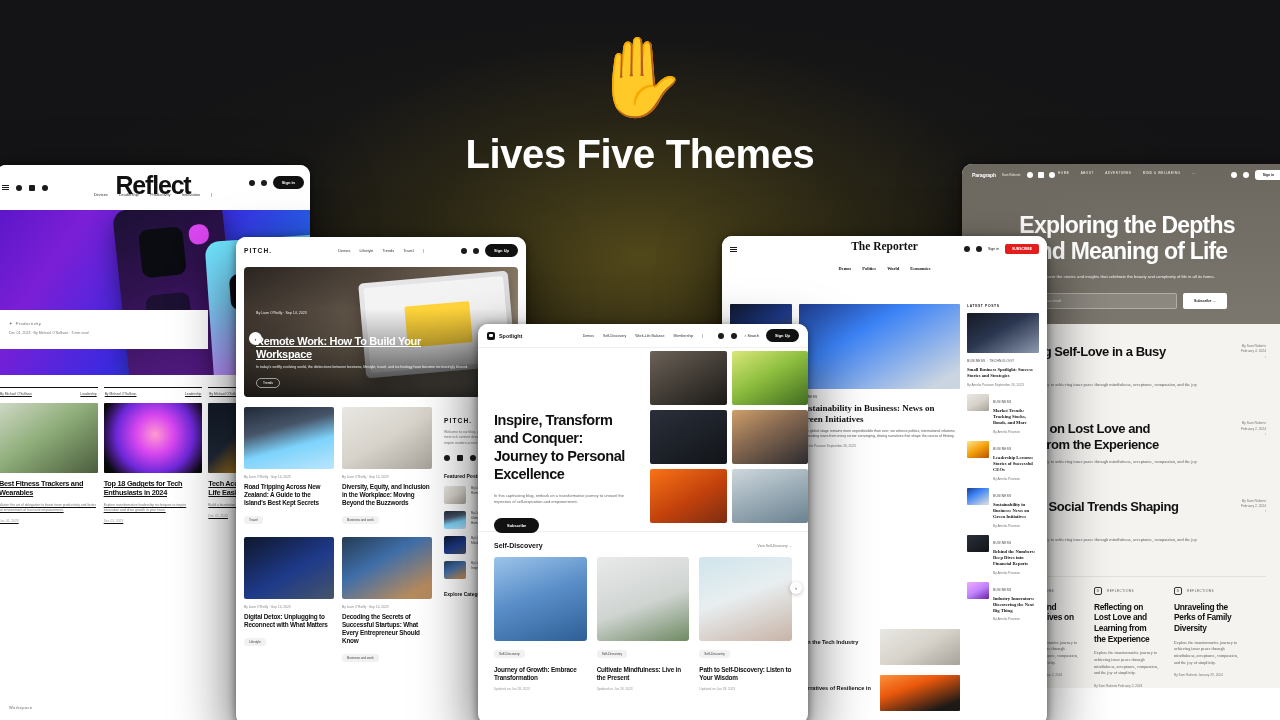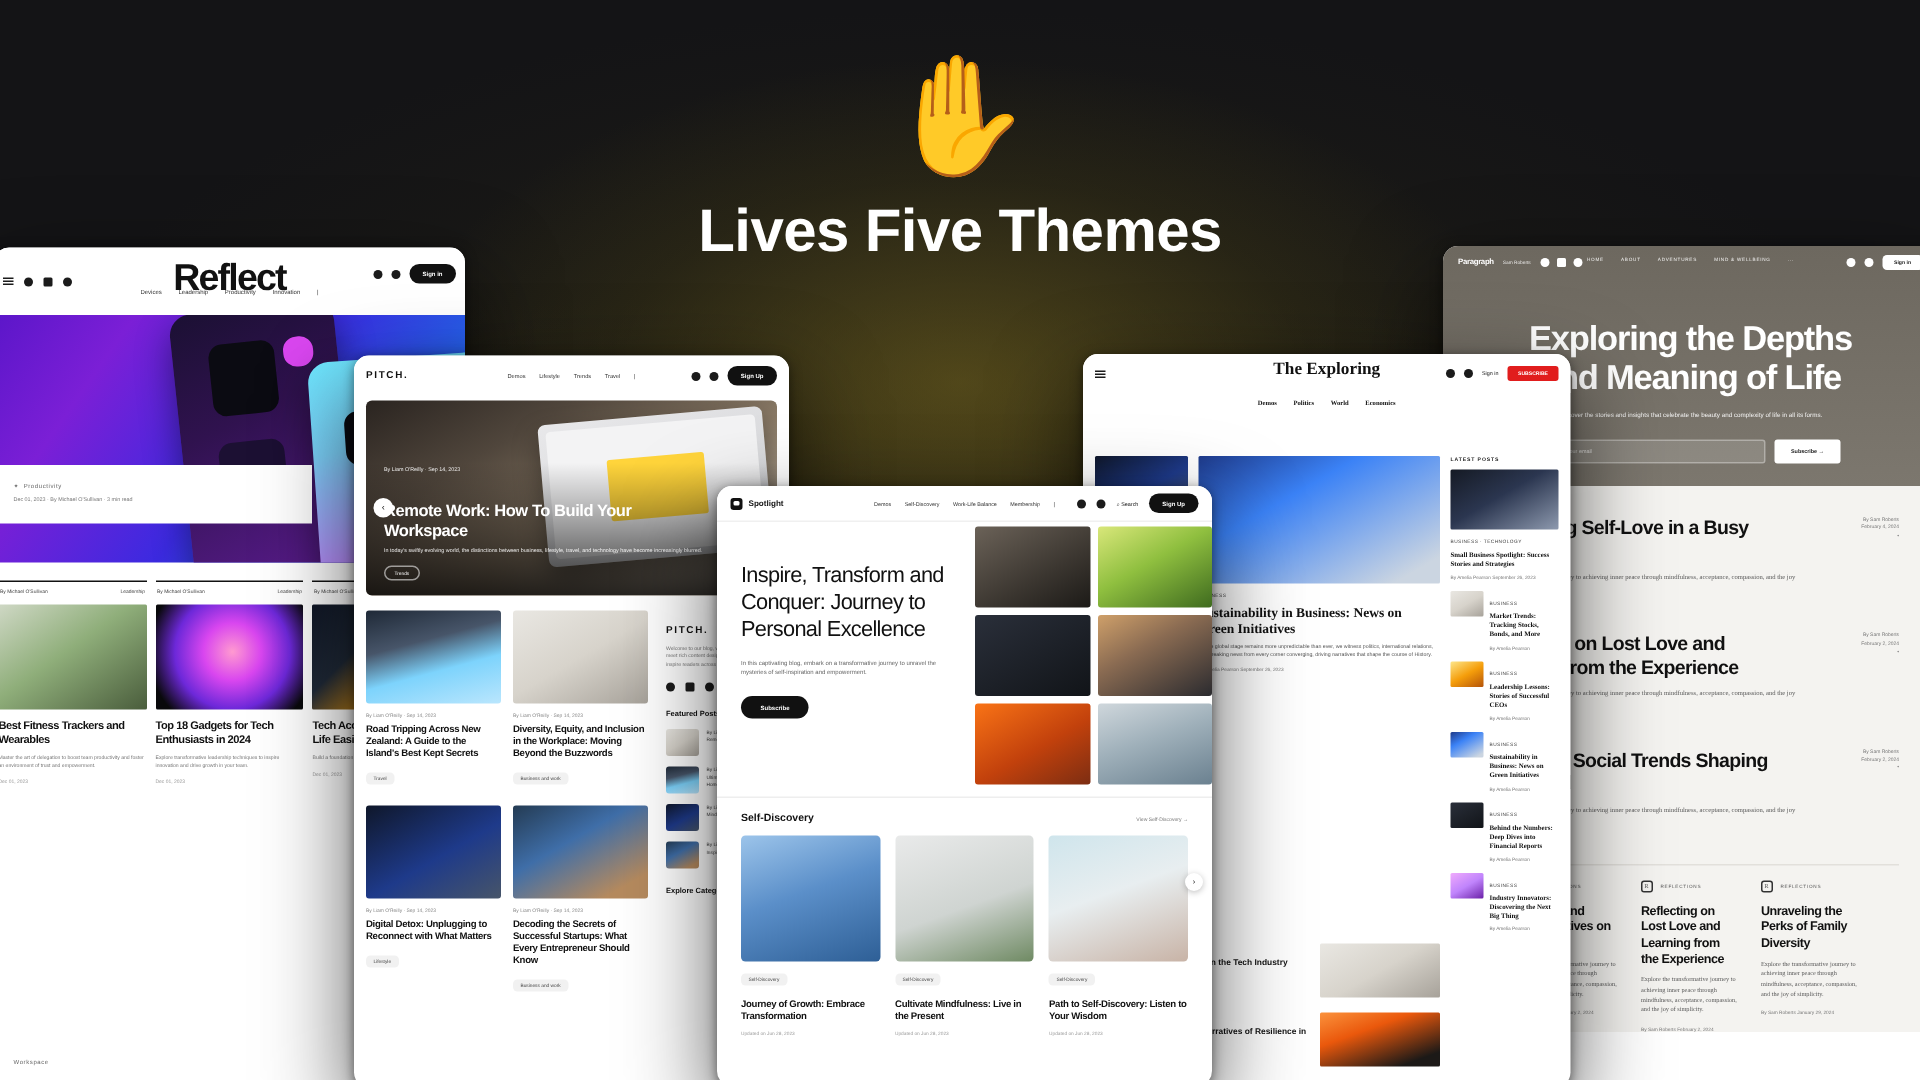--- a/index.html
+++ b/index.html
@@ -68,21 +68,21 @@
   .phoneA { width:110px; height:180px; left:125px; top:-5px; transform:rotate(-6deg);
       background:linear-gradient(160deg,#1b1033,#30124f 40%,#5b1c8f); box-shadow:0 10px 24px rgba(0,0,0,.45);}
   .phoneB { width:118px; height:190px; left:215px; top:28px; transform:rotate(-4deg);
       background:linear-gradient(170deg,#6ee7ff,#7dd3fc 30%,#c084fc 70%,#f0abfc); box-shadow:0 10px 24px rgba(0,0,0,.35);}
   .lens { position:absolute; background:#0b0b12; border-radius:9px; }
   .rf-card { position:absolute; left:0; top:145px; width:212px; background:#fff; padding:11px 13px 14px; }
   .rf-kicker { font-size:4px; color:#666; letter-spacing:.4px; }
   .rf-card h2 { font-size:13px; letter-spacing:-.5px; font-weight:700; margin-top:5px; }
   .rf-meta { font-size:3.6px; color:#777; margin-top:5px; }
   .rf-grid { position:absolute; left:0; right:0; top:222px; display:flex; gap:6px; padding:0 3px; }
-  .rf-col { flex:1 1 0; min-width:0; }
+  .rf-col { flex:1 1 0; min-width:0;text-decoration:underline; }
   .rf-colhead { display:flex; justify-content:space-between; border-top:1px solid #111; padding:4px 1px 7px; font-size:3.3px; color:#444; }
   .rf-thumb { width:100%; height:70px; border-radius:1px; }
   .rf-col h3 { font-size:7.4px; margin-top:7px; letter-spacing:-.3px; line-height:1.2; }
   .rf-col p { font-size:3.4px; color:#777; margin-top:5px; line-height:1.5; }
   .rf-col .d { font-size:3.3px; color:#999; margin-top:6px; }
 
   
   #f-pitch { left:236px; top:237px; width:290px; height:488px; z-index:16; }
   .pt-bar { height:27px; display:flex; align-items:center; padding:0 8px; background:#fff; position:relative; }
   .pt-logo { font-size:6.6px; font-weight:800; letter-spacing:1.1px; }
@@ -91,21 +91,21 @@
   .pt-right { margin-left:auto; display:flex; align-items:center; gap:6px; }
   .pt-hero { margin:3px 8px 0; height:130px; border-radius:4px; position:relative; overflow:hidden;
      background:linear-gradient(150deg,#2a2420 0%, #50463c 28%, #8a7a66 58%, #d9cfc0 100%); }
   .pt-laptop { position:absolute; right:6px; top:10px; width:150px; height:95px; border-radius:5px;
      background:linear-gradient(160deg,#e8e8ea,#cfd0d3); transform:rotate(-5deg); box-shadow:0 8px 18px rgba(0,0,0,.4); }
   .pt-screen { position:absolute; inset:5px; border-radius:3px; background:#f3f3f4; }
   .pt-yellow { position:absolute; left:28%; top:26%; width:46%; height:48%; background:#ffd43b; border-radius:2px; }
   .pt-shade { position:absolute; inset:0; background:linear-gradient(0deg, rgba(0,0,0,.78) 0%, rgba(0,0,0,.25) 45%, rgba(0,0,0,0) 68%); }
   .pt-htext { position:absolute; left:12px; bottom:9px; right:40px; color:#fff; }
   .pt-hmeta { font-size:3.6px; opacity:.9; }
-  .pt-htext h2 { font-size:11px; font-weight:800; letter-spacing:-.3px; line-height:1.18; margin-top:20px; }
+  .pt-htext h2 { font-size:11px; font-weight:800; letter-spacing:-.3px; line-height:1.18; margin-top:20px;text-decoration:underline; }
   .pt-htext p { font-size:3.6px; margin-top:4px; line-height:1.5; opacity:.9; }
   .tagchip { display:inline-block; margin-top:5px; border:1px solid rgba(255,255,255,.55); border-radius:20px;
      padding:2px 6px; font-size:3.2px; color:#fff; }
   .arrowL { position:absolute; left:5px; top:50%; width:13px; height:13px; border-radius:50%;
      background:#fff; color:#111; font-size:6px; display:flex; align-items:center; justify-content:center; }
   .pt-grid { display:flex; gap:8px; padding:10px 8px 0; }
   .pt-cell { flex:1 1 0; min-width:0; }
   .pt-cell .th { width:100%; height:62px; border-radius:2px; }
   .pt-cell .m { font-size:3.3px; color:#888; margin-top:6px; }
   .pt-cell h4 { font-size:6.4px; line-height:1.25; margin-top:4px; letter-spacing:-.2px; }
@@ -123,21 +123,21 @@
   #f-spot { left:478px; top:324px; width:330px; height:400px; z-index:22; }
   .sp-bar { height:24px; display:flex; align-items:center; padding:0 9px; background:#fff; position:relative; border-bottom:1px solid #f0f0f0; }
   .sp-mark { width:8px; height:8px; background:#111; border-radius:2px; position:relative; }
   .sp-mark::after { content:""; position:absolute; left:2px; top:2.5px; width:4px; height:3px; background:#fff; border-radius:1px; }
   .sp-logo { font-size:5.4px; font-weight:700; margin-left:4px; }
   .sp-nav { position:absolute; left:0; right:0; text-align:center; font-size:3.6px; color:#333; }
   .sp-nav span { margin:0 4px; }
   .sp-right { margin-left:auto; display:flex; align-items:center; gap:7px; font-size:3.6px; }
   .sp-body { display:flex; height:175px; }
   .sp-left { width:172px; padding:28px 16px 0; }
-  .sp-left h1 { font-size:14.5px; font-weight:400; line-height:1.24; letter-spacing:-.45px; }
+  .sp-left h1 { font-size:14.5px; font-weight:700; line-height:1.24; letter-spacing:-.45px;margin-top:36px; }
   .sp-left p { font-size:4px; color:#666; line-height:1.6; margin-top:9px; }
   .sp-btn { margin-top:12px; display:inline-block; background:#111; color:#fff; border-radius:20px; padding:5px 13px; font-size:4px; font-weight:700; }
   .sp-mos { flex:1; display:grid; grid-template-columns:1fr 1fr; gap:5px; padding:3px 0 0 0; }
   .sp-mos div { border-radius:2px; }
   .sp-sec { border-top:1px solid #eee; margin-top:8px; padding:10px 16px 0; display:flex; justify-content:space-between; align-items:center; }
   .sp-sec h3 { font-size:7px; font-weight:700; }
   .sp-sec .lnk { font-size:3.4px; color:#777; }
   .sp-cards { display:flex; gap:10px; padding:8px 16px 0; }
   .sp-card { flex:1 1 0; min-width:0; }
   .sp-card .im { width:100%; height:84px; border-radius:3px; }
@@ -418,21 +418,21 @@
           <div>Inspiring Creative Growth</div>
           </div>
       </div>
       <h5>Explore Categories</h5>
     </div>
   </div>
 
   <div class="frame" id="f-rep">
     <div class="rp-bar">
       <i class="ico bars"></i>
-      <div class="rp-logo">The Exploring</div>
+      <div class="rp-logo">The Reporter</div>
       <div class="rp-right">
         <i class="ico"></i>
         <i class="ico"></i>
         <span>Sign in</span>
         <span class="rp-sub">SUBSCRIBE</span>
       </div>
     </div>
     <div class="rp-nav">
       <span>Demos</span>
       <span>Politics</span>

